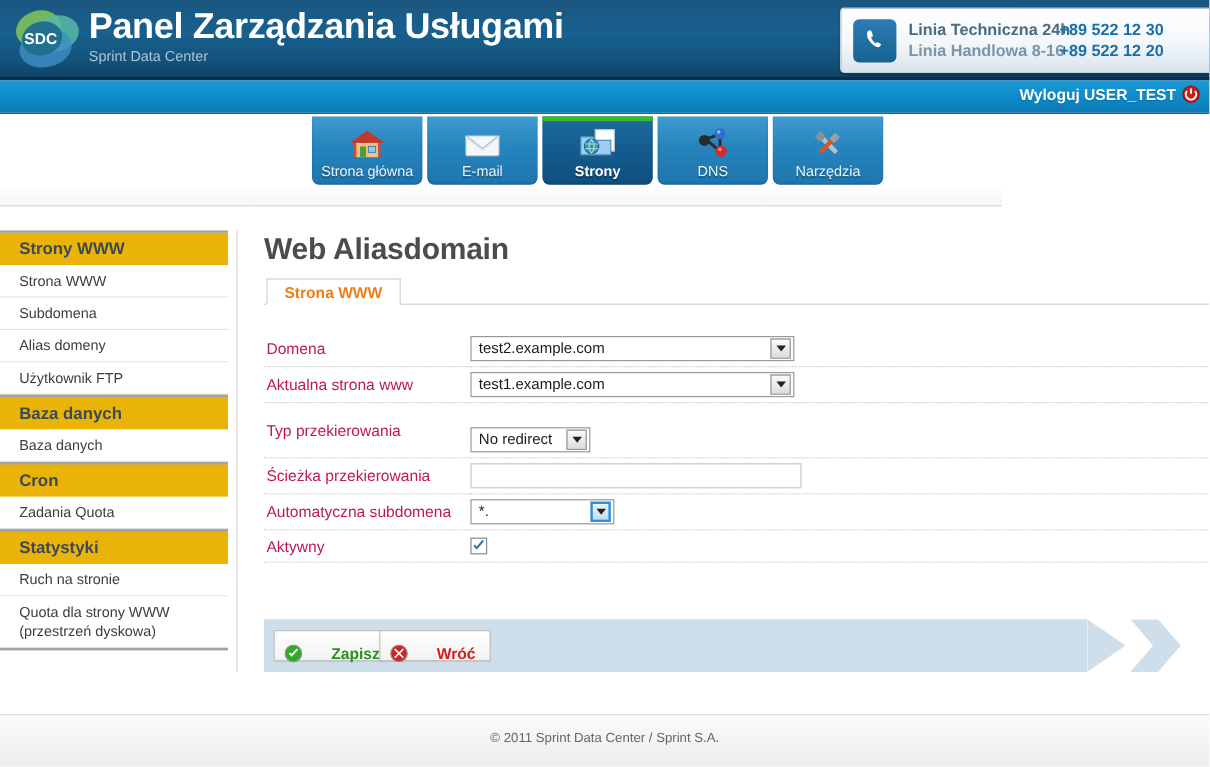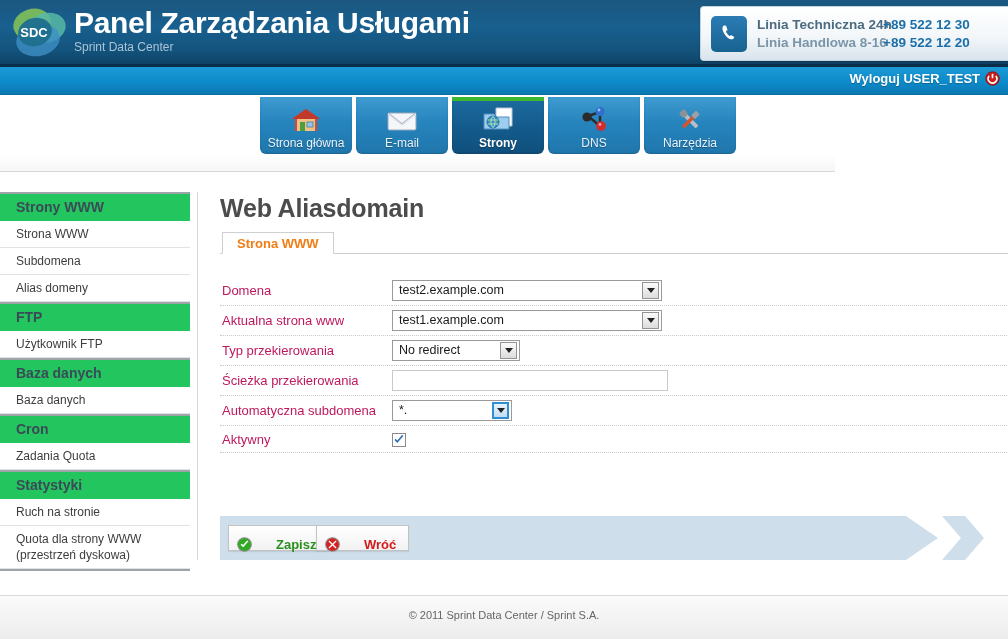--- a/index.html
+++ b/index.html
@@ -101,21 +101,21 @@
   }
   .tab.active .tlabel { color: #ffffff; font-weight: bold; }
   .tab .ticon { height: 30px; display: flex; align-items: flex-end; margin-bottom: 2px; }
 
   
   .sidebar {
     position: absolute; left: 0; top: 192px; width: 190px;
     border-top: 2px solid #9fa4a8;
   }
   .sb-head {
-    background: #22c55e; color: #3b4a57;
+    background: #eab308; color: #3b4a57;
     font-size: 14px; font-weight: bold;
     padding: 4px 0 4px 16px; line-height: 19px;
     border-top: 2px solid #9fa4a8; cursor: pointer;
   }
   .sidebar .sb-head:first-child { border-top: none; }
   .sb-item {
     font-size: 12px; color: #3d3d3d;
     padding: 5px 8px 5px 16px; line-height: 16px;
     border-bottom: 1px solid #e2e2e2; cursor: pointer; background: #ffffff;
   }
@@ -171,21 +171,21 @@
   }
   .sel.focused .arrow {
     background: linear-gradient(to bottom, #e9f3fb, #c4def2);
     border: 2px solid #2f8fd6;
   }
   .caret {
     width: 0; height: 0; border-left: 4px solid transparent;
     border-right: 4px solid transparent; border-top: 5px solid #222222;
   }
   .sel.w-wide { width: 270px; }
-  .sel.w-mid  { width: 128px; }
+  .sel.w-mid  { width: 100px; margin-top: 16px; }
   .sel.w-sm   { width: 120px; }
 
   .txtinput {
     width: 276px; height: 21px; background: #ffffff;
     border: 1px solid #c9c9c9; font-size: 12.5px; color: #1a1a1a;
     padding: 0 5px; line-height: 19px; vertical-align: middle;
   }
   .chk {
     width: 14px; height: 14px; background: #ffffff;
     border: 1px solid #8a8a8a; display: inline-flex;
@@ -361,21 +361,20 @@
     </div>
   </div>
 
   <div class="sidebar">
 
     <div class="sb-head">Strony WWW</div>
     <div class="sb-item">Strona WWW</div>
     <div class="sb-item">Subdomena</div>
     <div class="sb-item">Alias domeny</div>
 
-    <div class="sb-head">FTP</div>
     <div class="sb-item">Użytkownik FTP</div>
 
     <div class="sb-head">Baza danych</div>
     <div class="sb-item">Baza danych</div>
 
     <div class="sb-head">Cron</div>
     <div class="sb-item">Zadania Quota</div>
 
     <div class="sb-head">Statystyki</div>
     <div class="sb-item">Ruch na stronie</div>

